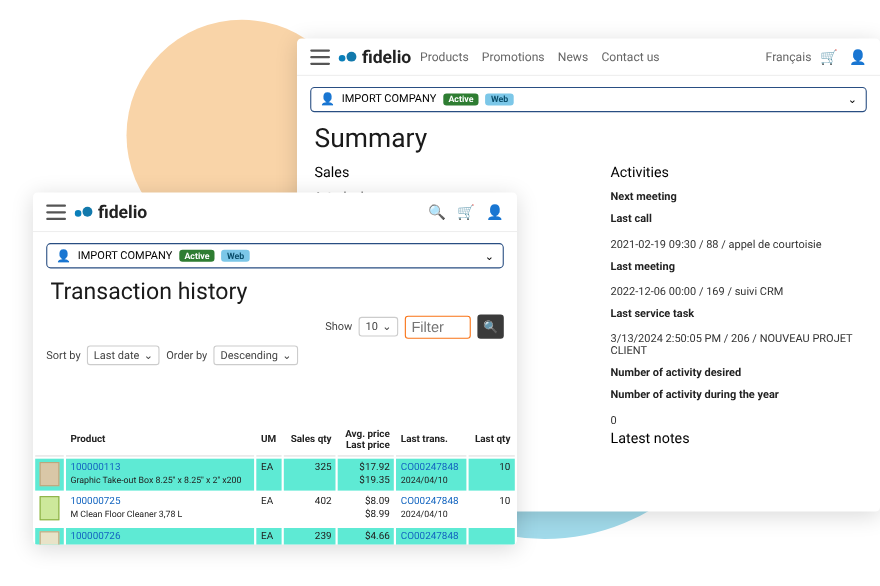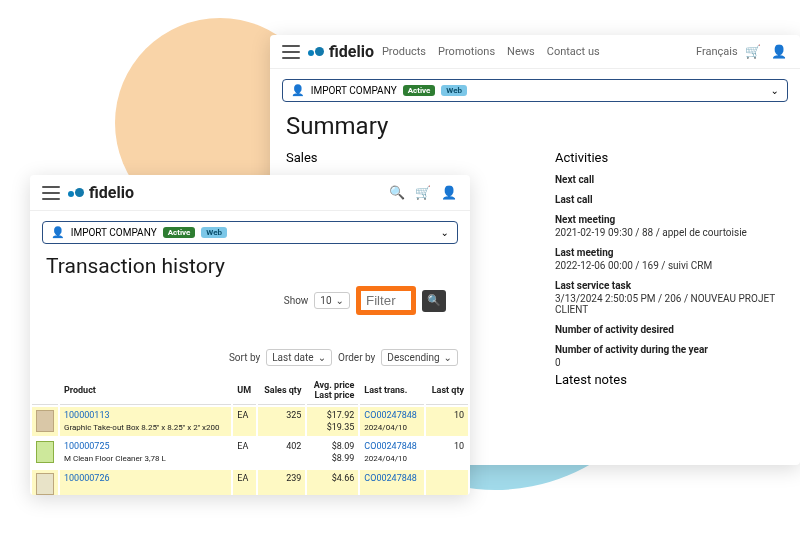--- a/index.html
+++ b/index.html
@@ -27,36 +27,36 @@
 .badge{border-radius:3px;font-size:8px;padding:1px 5px;font-weight:700;}
 .badge-active{background:#2e7d32;color:#fff;}
 .badge-web{background:#7cc7e8;color:#0b4f6c;}
 .chev{margin-left:auto;font-size:10px;cursor:pointer;}
 .content{padding:0 16px 10px;}
 h1.summary{font-size:24px;font-weight:400;margin:6px 0;color:#1a1a1a;}
 .twocol{display:flex;gap:40px;}
 .col{flex:1;font-size:11px;}
 .col h3{font-size:13px;font-weight:400;margin:4px 0;}
 .col .lbl{font-weight:700;font-size:10px;color:#222;margin-top:9px;}
-.col .val{font-size:10px;color:#333;margin-top:2px;}
+.col .val{font-size:10px;color:#333;margin-top:12px;}
 .panel-front .topbar{padding:8px 12px;}
 h1.txn{font-size:21px;font-weight:400;margin:8px 16px 4px;color:#1a1a1a;}
-.filters{display:flex;align-items:center;gap:6px;justify-content:flex-end;padding:4px 24px;font-size:10px;color:#444;}
+.filters{display:flex;align-items:center;gap:6px;justify-content:flex-end;padding:4px 12px;font-size:10px;color:#444;}
 .sel{border:1px solid #ccc;border-radius:3px;padding:2px 5px;display:inline-flex;align-items:center;gap:4px;cursor:pointer;background:#fff;}
-.inp{border:5px solid #f97316;border-radius:3px;padding:2px 5px;width:60px;background:#fff;}
+.inp{border:1px solid #f97316;border-radius:3px;padding:2px 5px;width:60px;background:#fff;}
 .btn-sq{width:24px;height:22px;background:#3a3a3a;color:#fff;border-radius:3px;display:flex;align-items:center;justify-content:center;cursor:pointer;font-size:11px;}
-.filters2{display:flex;align-items:center;gap:6px;justify-content:flex-end;padding:2px 12px 8px;font-size:10px;color:#444;margin-top:28px;}
-.tbl{width:100%;font-size:9px;color:#222;}
+.filters2{display:flex;align-items:center;gap:6px;justify-content:flex-start;padding:2px 12px 8px;font-size:10px;color:#444;}
+.tbl{width:100%;font-size:9px;color:#222;margin-top:44px;}
 .tbl th{text-align:left;font-weight:700;padding:4px 4px;border-bottom:1px solid #ddd;font-size:9px;}
 .tbl td{padding:3px 4px;}
 .tbl .num{text-align:right;}
 .tbl .link{color:#1566c0;}
 .prodimg{width:18px;height:22px;background:#d9c7a7;border:1px solid #bca77d;display:inline-block;vertical-align:middle;}
 .prodimg.green{background:#cde89b;border-color:#8ab042;}
-.rowshade{background:#fef9c3;}
+.rowshade{background:#5eead4;}
 .tbl tbody tr td{vertical-align:top;line-height:1.3;}
 .tiny{font-size:8px;}
 .lang{font-size:11px;color:#666;cursor:pointer;}
 </style>
 </head>
 <body>
 
 <div class="peach"></div>
 <div class="bluecirc"></div>
 
@@ -93,23 +93,22 @@
   </div>
   <div class="content">
     <h1 class="summary">Summary</h1>
     <div class="twocol">
       <div class="col">
         <h3>Sales</h3>
         <div class="lbl">Actual sales</div>
       </div>
       <div class="col">
         <h3>Activities</h3>
-        <div class="lbl">Next call</div>
+        <div class="lbl">Next meeting</div>
         <div class="lbl">Last call</div>
-        <div class="lbl">Next meeting</div>
         <div class="val">2021-02-19 09:30 / 88 / appel de courtoisie</div>
         <div class="lbl">Last meeting</div>
         <div class="val">2022-12-06 00:00 / 169 / suivi CRM</div>
         <div class="lbl">Last service task</div>
         <div class="val">3/13/2024 2:50:05 PM / 206 / NOUVEAU PROJET CLIENT</div>
         <div class="lbl">Number of activity desired</div>
         <div class="lbl">Number of activity during the year</div>
         <div class="val">0</div>
         <h3 style="">Latest notes</h3>
       </div>

